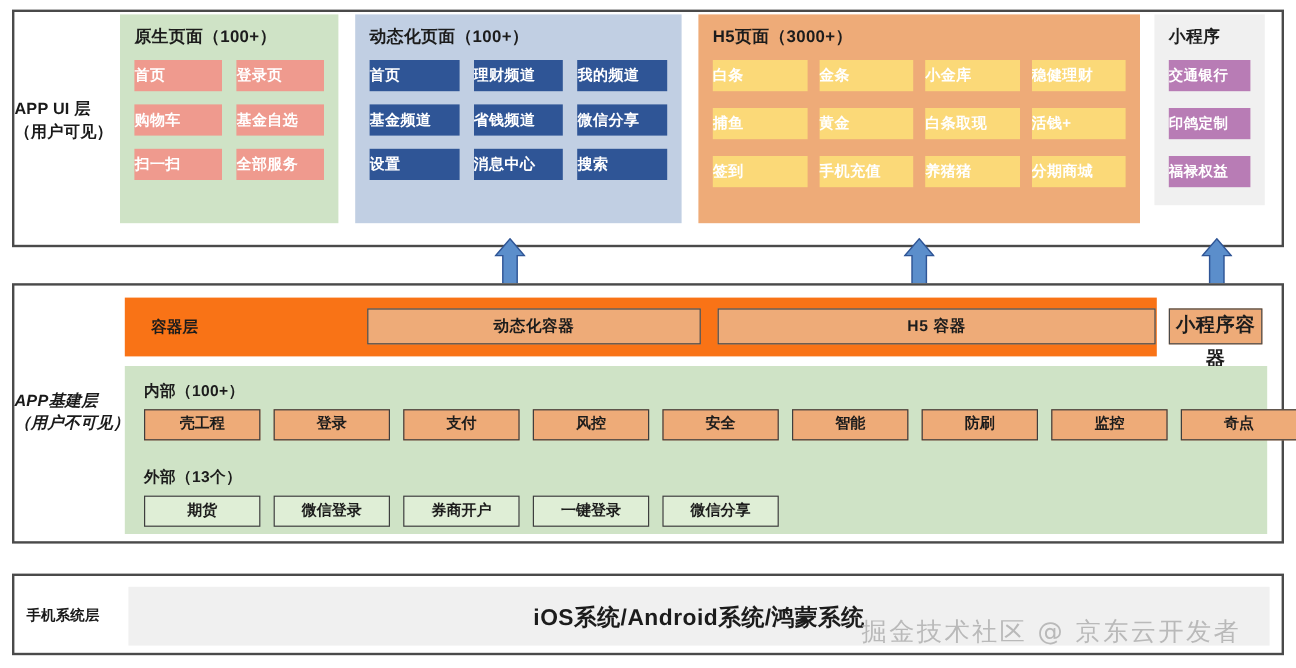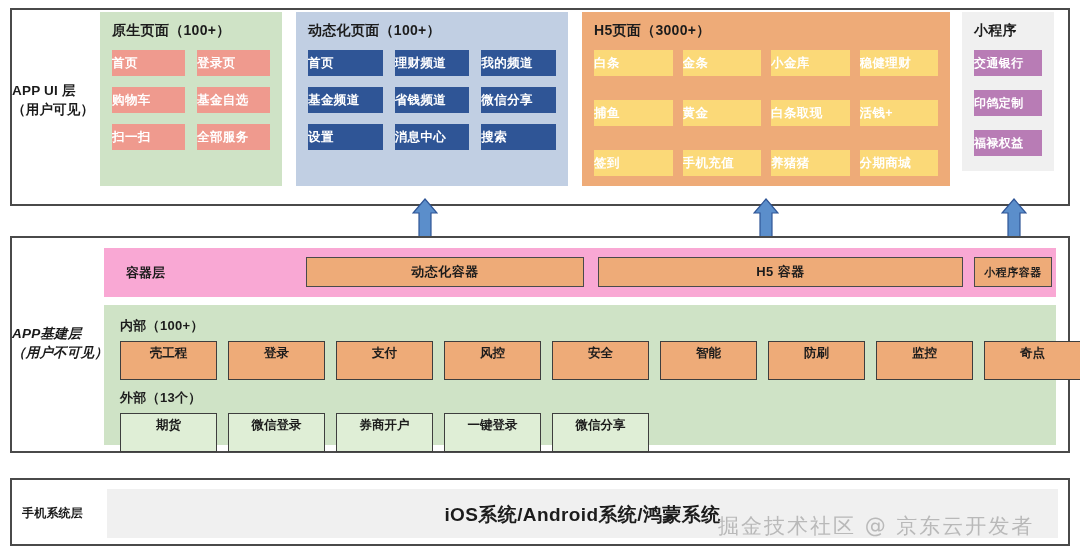--- a/index.html
+++ b/index.html
@@ -100,21 +100,21 @@
     background: #c1cfe3;
   }
   #grp-dynamic .chip-grid { grid-template-columns: 1fr 1fr 1fr; }
   #grp-dynamic .chip { background: #2f5596; color:#ffffff; }
 
   
   #grp-h5 {
     left: 582px; top: 12px; width: 368px; height: 174px;
     background: #eeab78;
   }
-  #grp-h5 .chip-grid { grid-template-columns: 1fr 1fr 1fr 1fr; gap: 24px 10px; }
+  #grp-h5 .chip-grid { grid-template-columns: 1fr 1fr 1fr 1fr; gap: 14px 10px; }
   #grp-h5 .chip { background: #fbd978; color:#ffffff; }
 
   
   #grp-mini {
     left: 962px; top: 12px; width: 92px; height: 159px;
     background: #f0f0f0;
   }
   #grp-mini .chip-grid { grid-template-columns: 1fr; gap: 14px; }
   #grp-mini .chip { background: #b87cb5; color:#ffffff; font-size:12px; }
 
@@ -129,23 +129,23 @@
     left: 12px;
     top: 325px;     
     width: 104px;
     font-style: italic;
   }
 
   #container-band {
     position: absolute;
     left: 92px;
     top: 10px;
-    width: 952px;
+    width: 860px;
     height: 49px;
-    background: #f9a8d4;
+    background: #f97316;
   }
   #container-band-label {
     position: absolute;
     left: 22px;
     top: 16px;
     font-size: 13px;
     font-weight: 700;
     color: #1c1c1c;
   }
   .container-box {
@@ -157,21 +157,21 @@
     border: 1px solid #4a4a4a;
     box-sizing: border-box;
     text-align: center;
     font-size: 13px;
     font-weight: 700;
     color: #1c1c1c;
     letter-spacing: .5px;
   }
   #container-dynamic { left: 202px; width: 278px; }
   #container-h5      { left: 494px; width: 365px; }
-  #container-mini    { left: 870px; width: 78px; font-size: 11px; }
+  #container-mini    { left: 870px; width: 78px; font-size: 16px; }
 
   #module-band {
     position: absolute;
     left: 92px;
     top: 67px;
     width: 952px;
     height: 140px;
     background: #cfe3c6;
   }
   .band-heading {
@@ -189,21 +189,21 @@
     position: absolute;
     left: 16px;
     display: flex;
     gap: 11px;
   }
   #internal-row { top: 36px; }
   #external-row { top: 108px; }
 
   .module-box {
     width: 97px;
-    height: 39px;
+    height: 26px;
     line-height: 23px;
     text-align: center;
     font-size: 12.5px;
     font-weight: 700;
     color: #1c1c1c;
     border: 1px solid #3e3e3e;
     box-sizing: border-box;
     white-space: nowrap;
   }
   .module-box.internal { background: #eeab78; }

